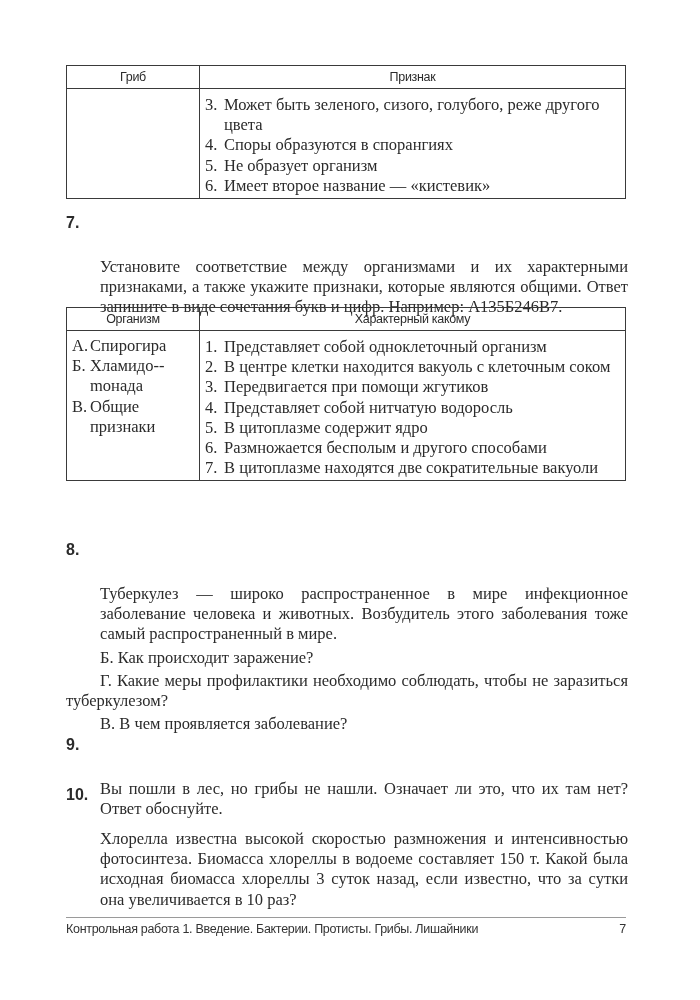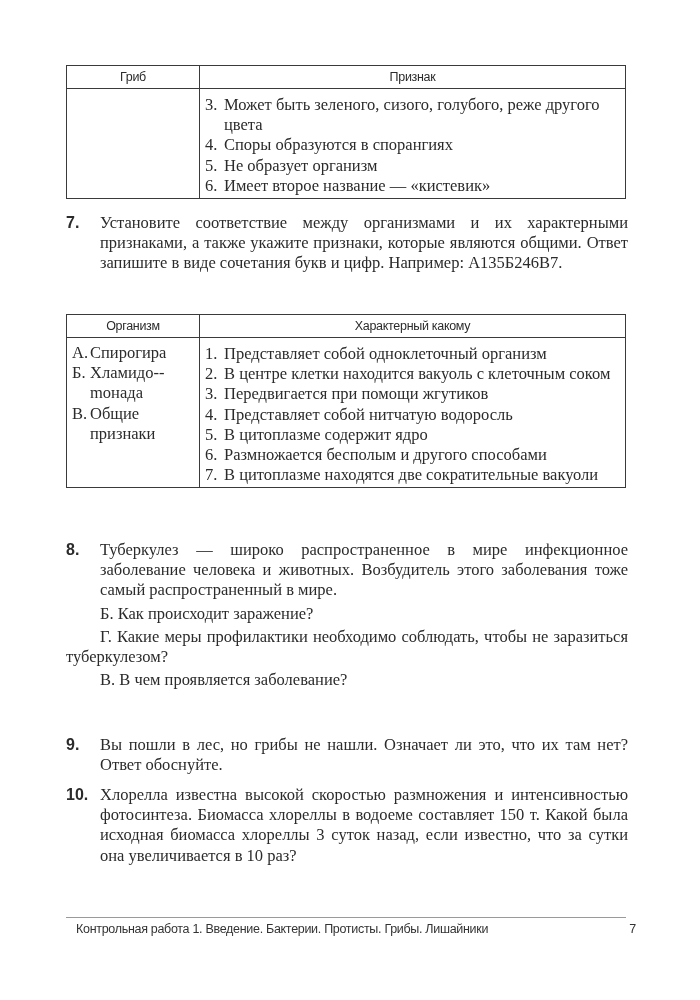--- a/index.html
+++ b/index.html
@@ -18,34 +18,34 @@
     td.cell-right { padding: 6px 4px 2px 5px; }
 
     .item { display: flex; }
     .item .num { width: 19px; flex: none; }
     .item .txt { flex: 1; }
     .org { display: flex; }
     .org .ltr { width: 16px; flex: none; }
     .org .txt { flex: 1; padding-left: 2px; }
 
     #table1 { top: 65px; }
-    #table2 { top: 314px; }
+    #table2 { top: 307px; }
 
     .task { position: absolute; left: 66px; width: 562px; font-family: "Liberation Serif", "DejaVu Serif", serif; font-size: 16.5px; line-height: 20.2px; }
     .task .q { display: flex; }
     .task .qnum { width: 34px; flex: none; font-family: "Liberation Sans", "DejaVu Sans", sans-serif; font-weight: bold; font-size: 16px; }
-    .task .qtxt { flex: 1; text-align: justify; text-align-last: left; }
+    .task .qtxt { flex: 1; text-align: justify; text-align-last: left; margin-top: 44px; }
     .sub { text-indent: 34px; text-align: justify; text-align-last: left; margin-top: 3px; }
     #task7 { top: 213px; }
     #task8 { top: 540px; }
     #task9 { top: 735px; }
     #task10 { top: 785px; }
 
     .footer-line { position: absolute; left: 66px; width: 560px; top: 917px; border-top: 1.3px solid #9a9a9a; }
-    .footer { position: absolute; left: 76px; width: 560px; top: 922px; display: flex; justify-content: space-between;
+    .footer { position: absolute; left: 66px; width: 560px; top: 922px; display: flex; justify-content: space-between;
       font-family: "Liberation Sans", "DejaVu Sans", sans-serif; font-size: 12.5px; color: #333; letter-spacing: -0.3px; }
   </style>
 </head>
 <body>
 
 <table class="grid" id="table1">
   <thead>
     <tr>
       <th class="col1">Гриб</th>
       <th>Признак</th>

